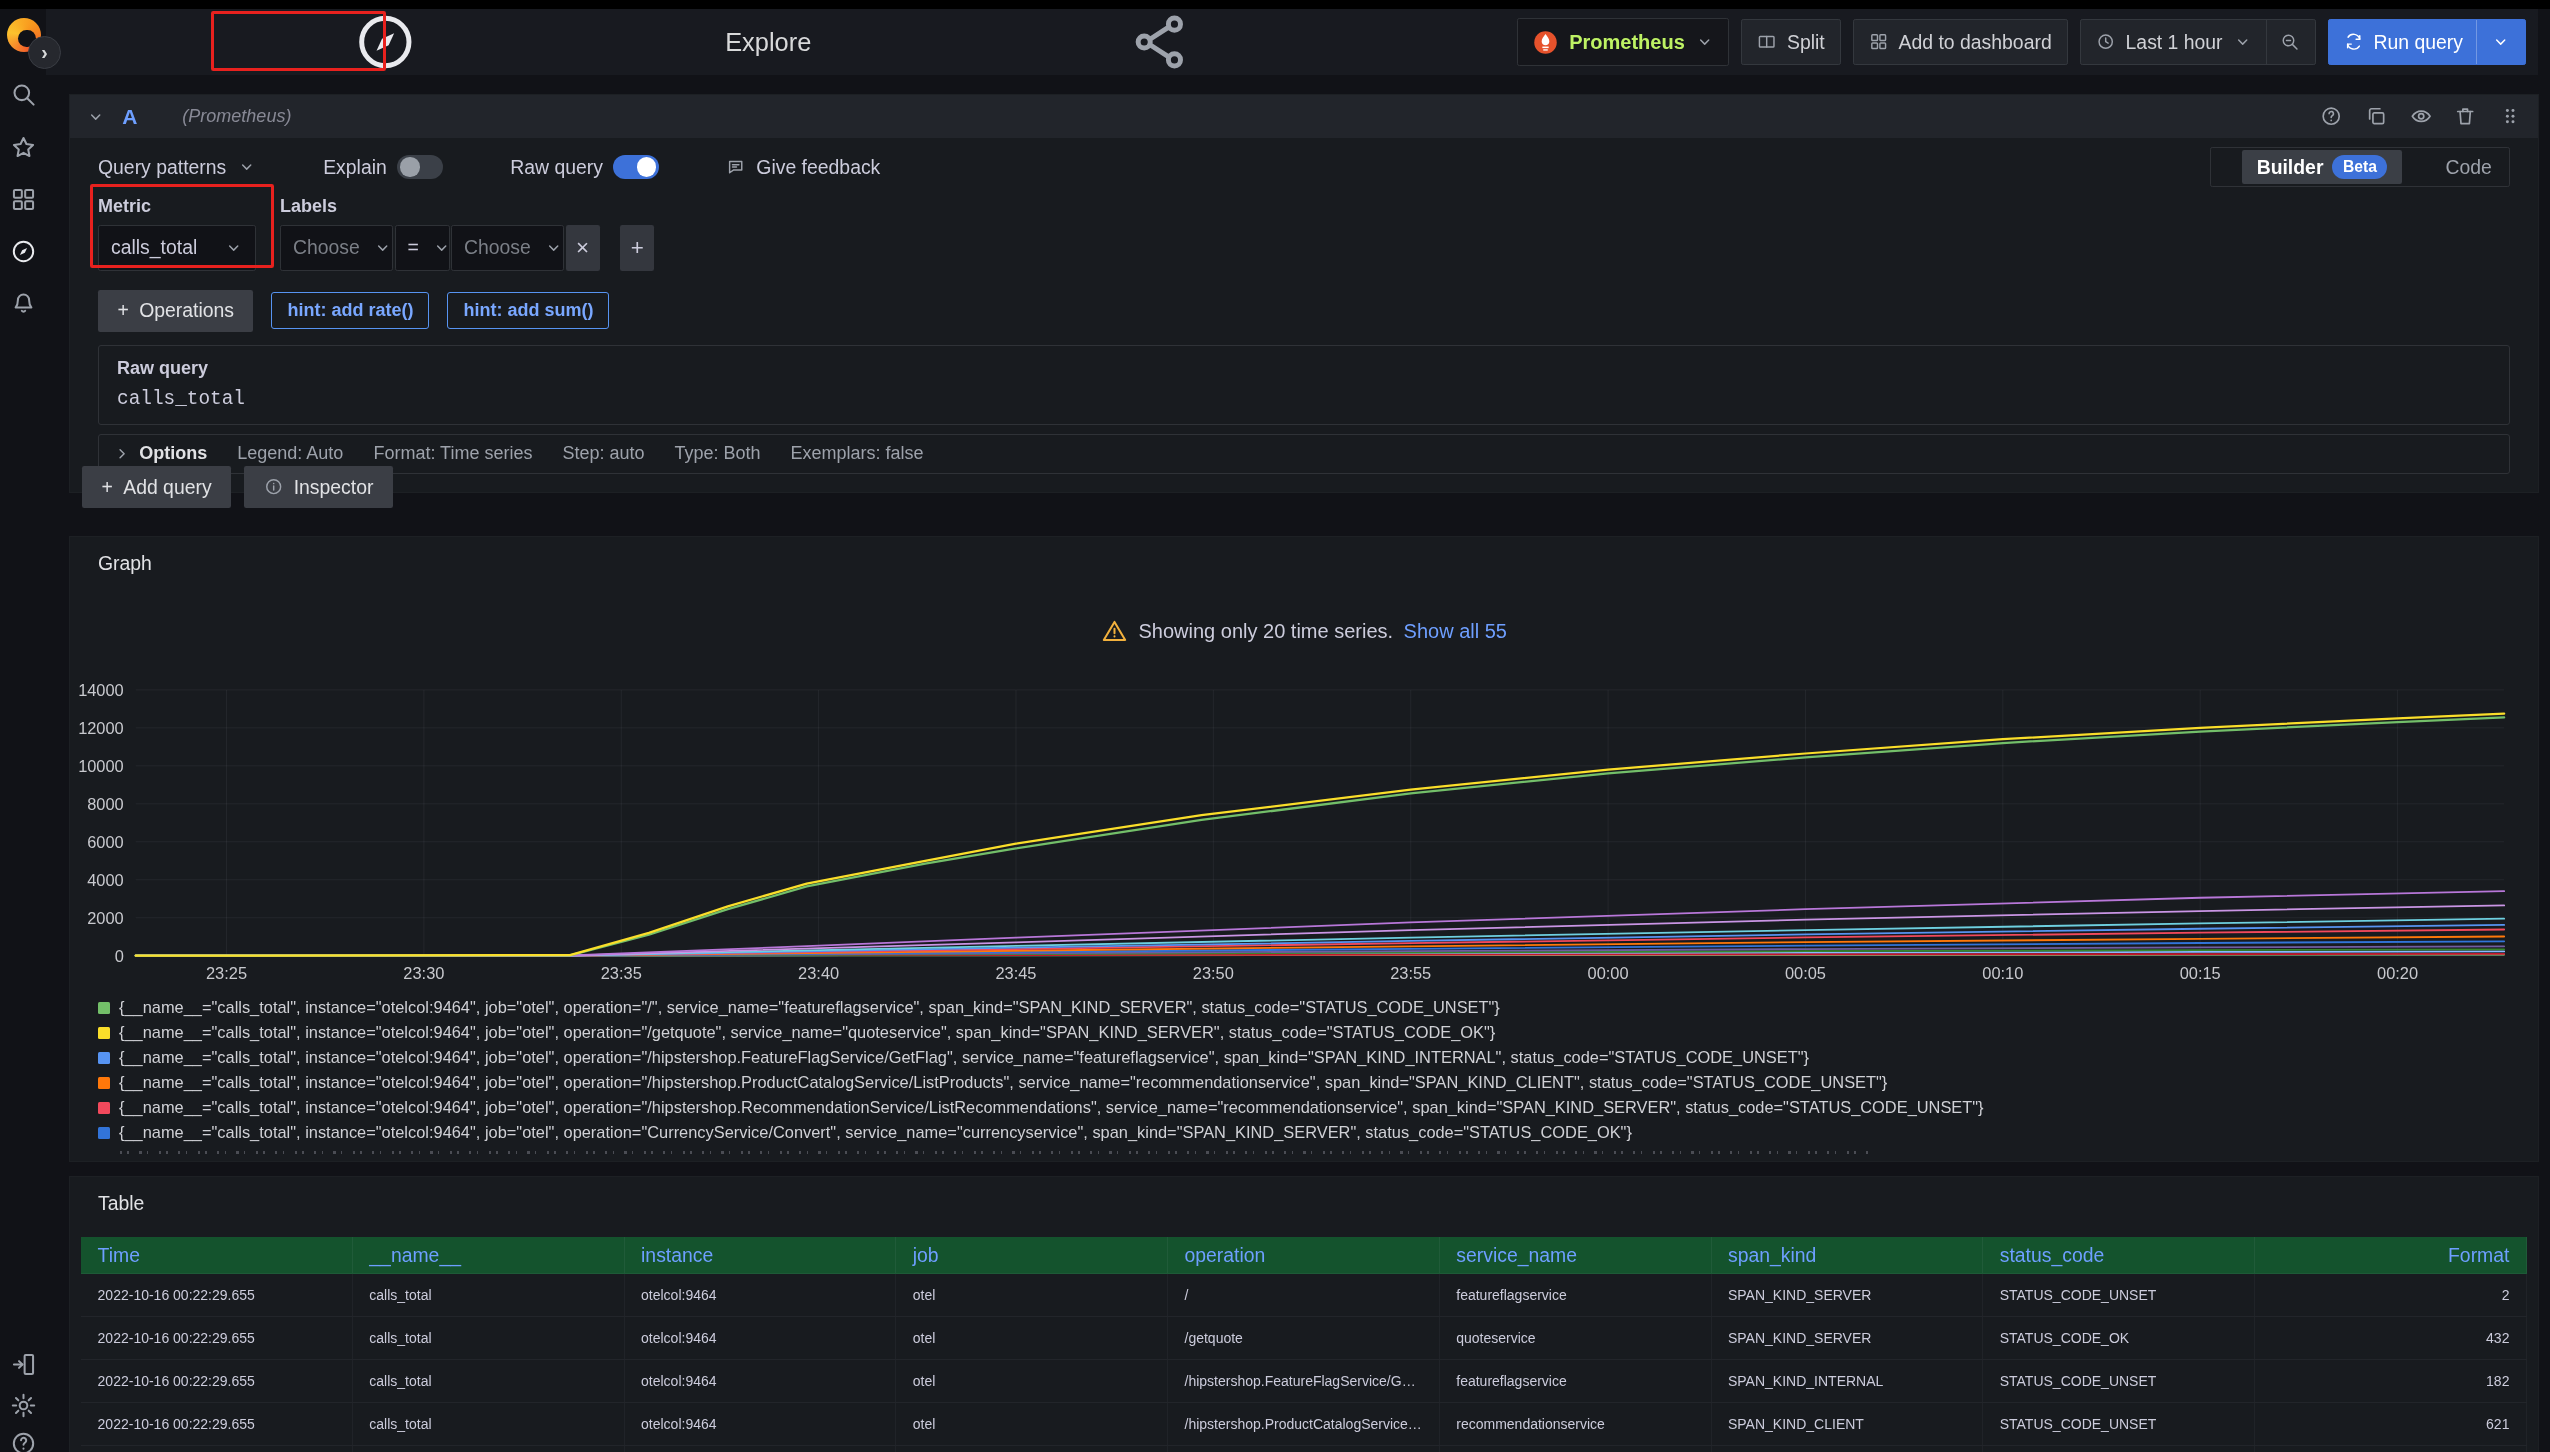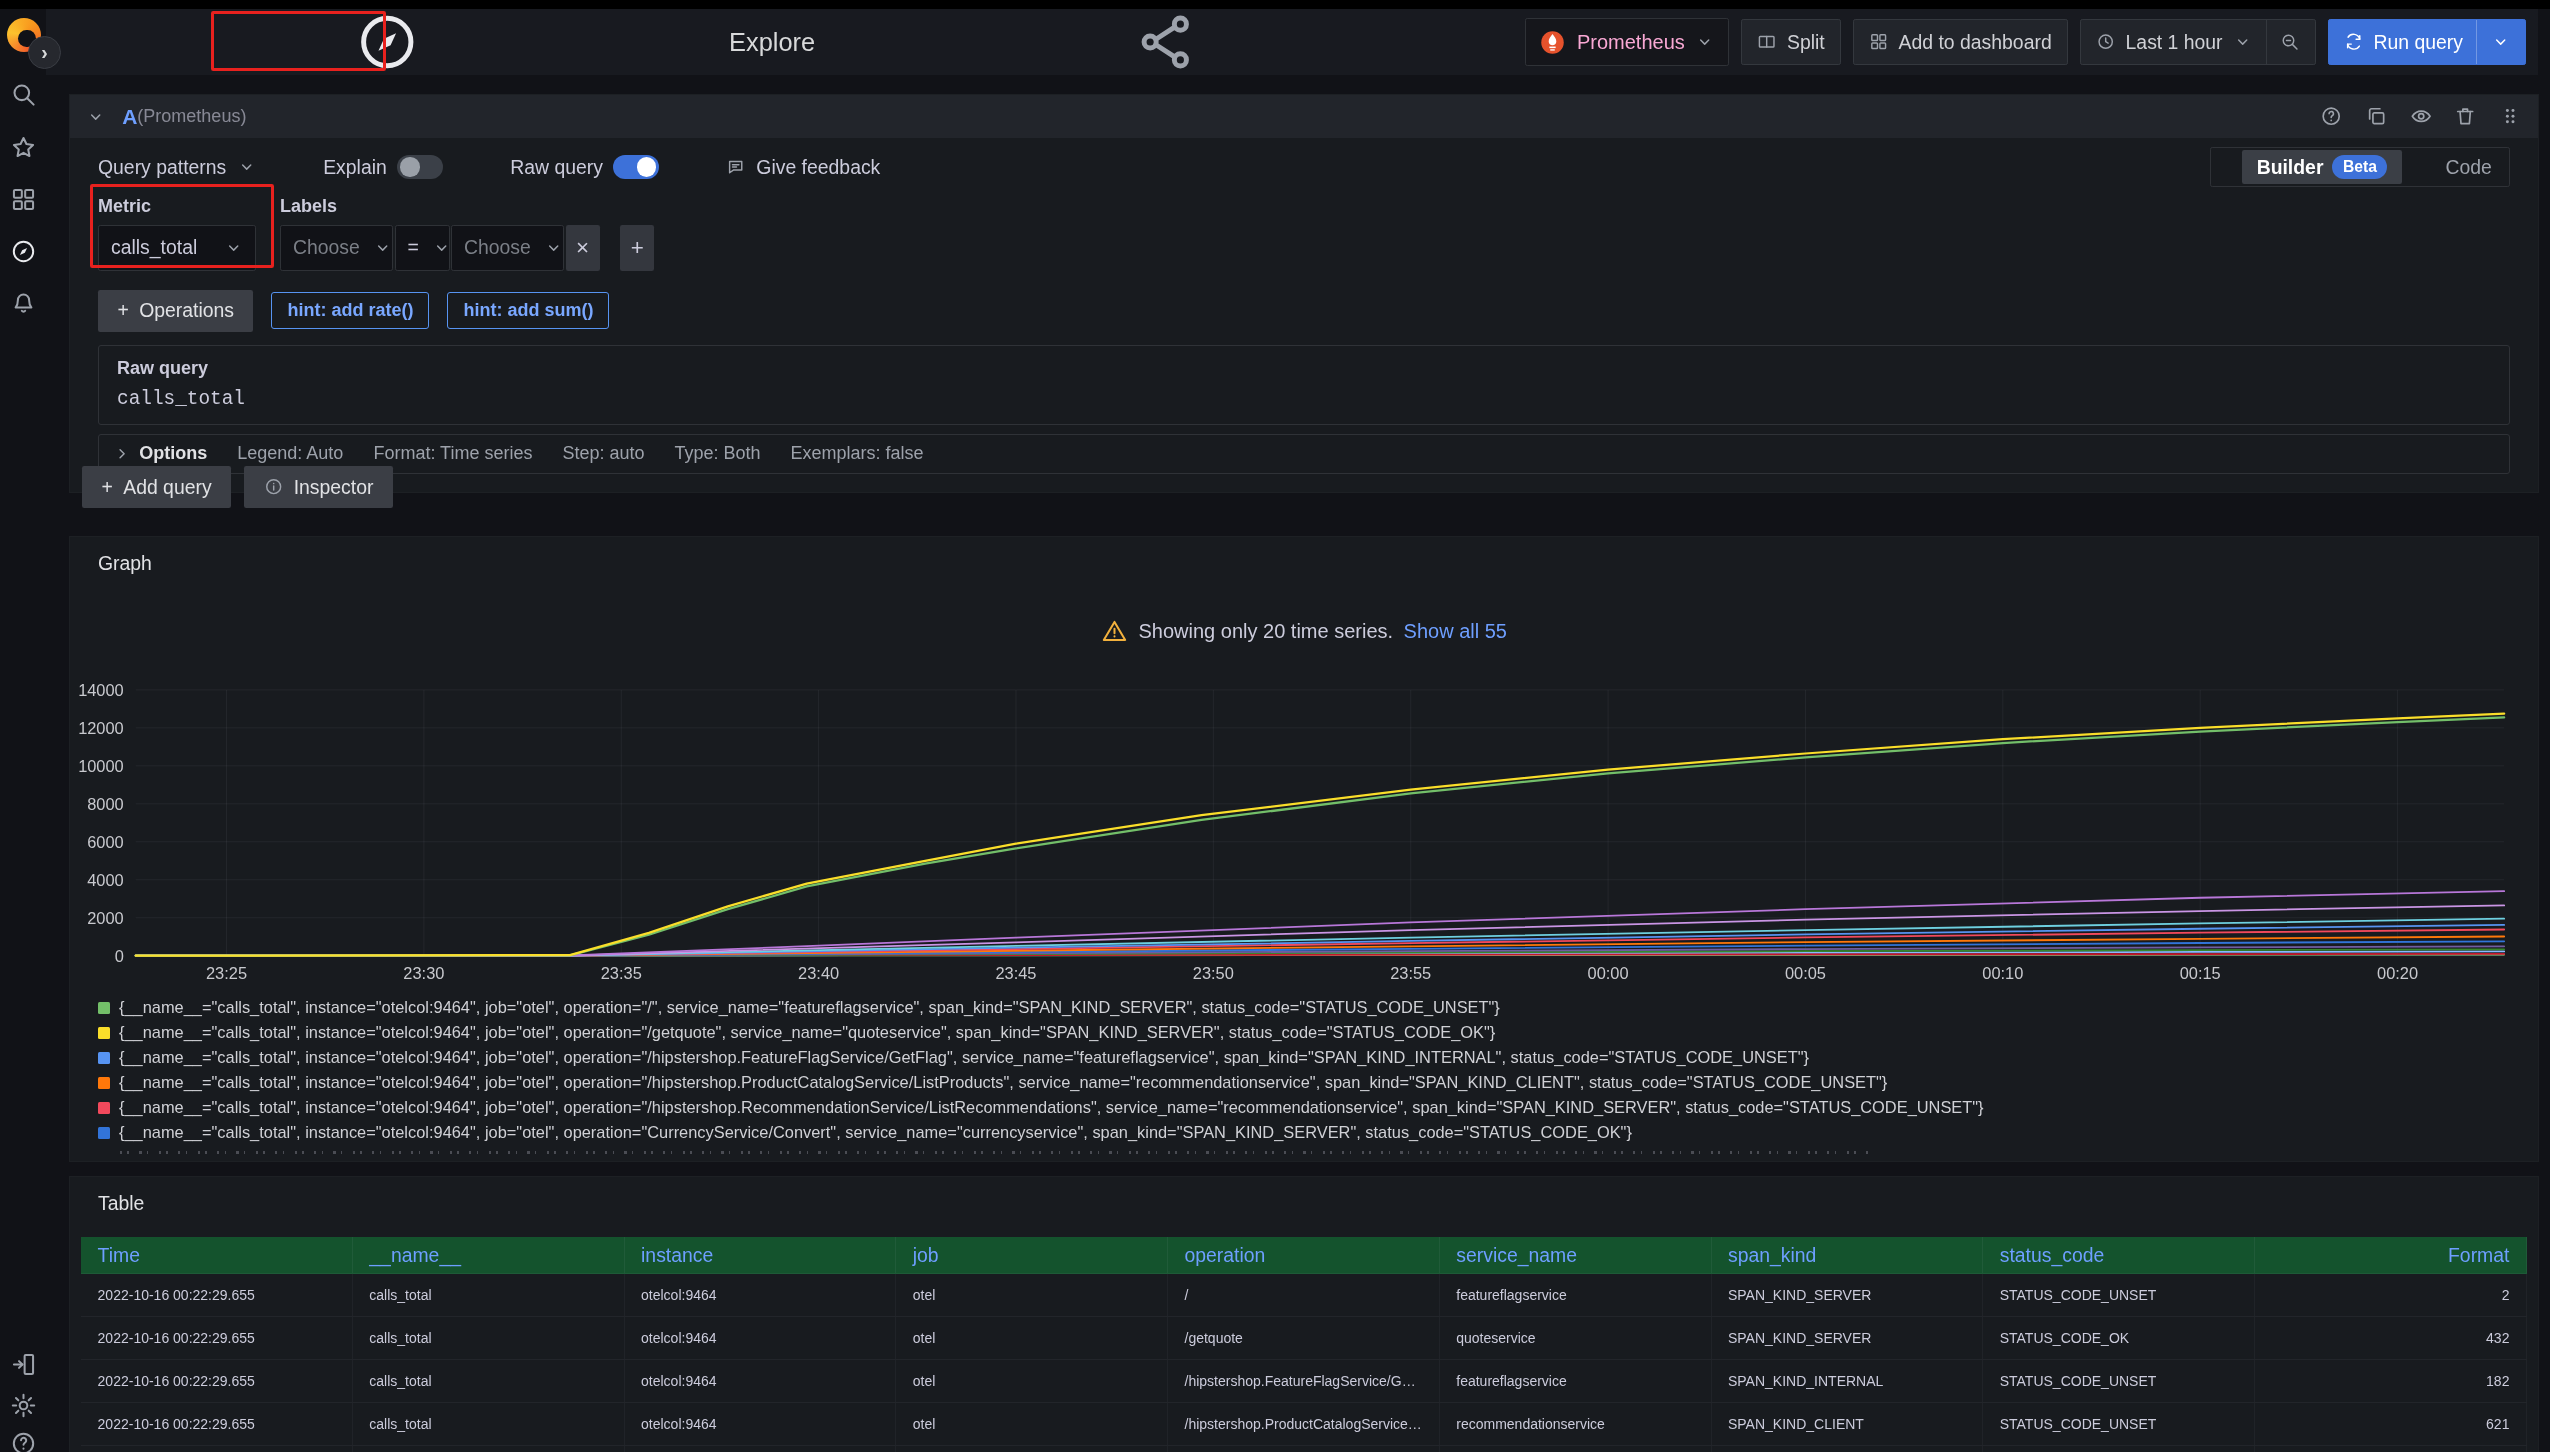--- a/index.html
+++ b/index.html
@@ -16,34 +16,34 @@
   .side-ic{position:absolute;left:9.7px;width:27px;height:27px;}
   svg.ic{stroke:#9da2ab;fill:none;stroke-width:1.8;stroke-linecap:round;stroke-linejoin:round;width:100%;height:100%;}
   svg.ic.bright{stroke:#e9eaee;}
   svg.ic.small{width:19.4px;height:19.4px;}
   
   .header{position:absolute;left:46px;top:9px;right:12px;height:66px;background:#181a20;display:flex;align-items:center;padding:0 12px 0 10.5px;}
   .explore-ic{width:31px;height:31px;}
   .explore-title{font-size:25.4px;font-weight:500;color:#d8d9da;margin-left:12px;}
   .share-ic{width:25.4px;height:25.4px;margin-left:19.4px;}
   .ds-picker{margin-left:30px;height:48px;display:flex;align-items:center;gap:10.5px;background:#15161b;border:0.7px solid #2f3237;border-radius:2.2px;padding:0 13.4px;}
-  .ds-name{font-size:20px;color:#f9a8d4;font-weight:400;text-align:right;}
+  .ds-name{font-size:20px;color:#bef264;font-weight:700;text-align:right;}
   .spacer{flex:1;}
   .hbtn{display:flex;align-items:center;gap:10.5px;height:46px;padding:0 15px;background:#22252b;border:0.7px solid #34383e;border-radius:2.2px;color:#d0d1d6;font-size:19.4px;font-weight:500;margin-left:12px;white-space:nowrap;}
   .hbtn .vdiv{width:0.7px;align-self:stretch;background:#34383e;margin:0 3px;}
   .run-btn{background:#3d71d9;border:0.7px solid #3d71d9;color:#fff;}
   .run-btn .vdiv{background:rgba(255,255,255,.28);}
   .run-btn svg.ic{stroke:#fff;}
   
   .anno{position:absolute;border:3.7px solid #e8211e;border-radius:2.2px;z-index:40;pointer-events:none;}
   
   .query-panel{position:absolute;left:69px;top:94px;width:2470px;background:#181b1f;padding-bottom:18px;border:0.7px solid #1d2024;}
   .q-header{height:43px;background:#22252b;display:flex;align-items:center;padding:0 16.4px;}
   .q-ref{color:#6e9fff;font-size:21px;font-weight:bold;margin-left:16.4px;}
-  .q-ds-hint{color:rgba(204,204,220,.6);font-size:18px;}
+  .q-ds-hint{color:rgba(204,204,220,.6);font-style:italic;font-size:18px;margin-left:45px;}
   .q-head-icons{margin-left:auto;display:flex;align-items:center;gap:22.4px;}
   .q-head-icons svg{width:22.4px;height:22.4px;}
   .q-toolbar{margin-top:10.5px;display:flex;align-items:center;padding:0 28px;height:37px;}
   .tb-item{display:flex;align-items:center;gap:10.5px;font-size:19.4px;color:#ccccdc;}
   .toggle{width:46px;height:24px;border-radius:12px;background:#3b4048;position:relative;display:inline-block;}
   .toggle .knob{position:absolute;top:2.2px;left:3px;width:19.4px;height:19.4px;border-radius:50%;background:#9aa0a8;}
   .toggle.on{background:#3d71d9;}
   .toggle.on .knob{left:auto;right:3px;background:#fff;}
   .seg-group{margin-left:auto;display:flex;align-items:center;border:0.7px solid #2f3237;border-radius:2.2px;height:40px;padding:2.2px;}
   .seg{display:flex;align-items:center;gap:9px;padding:0 15px;height:34px;font-size:19.4px;color:#9da2ab;border-radius:2.2px;margin-left:28px;}

